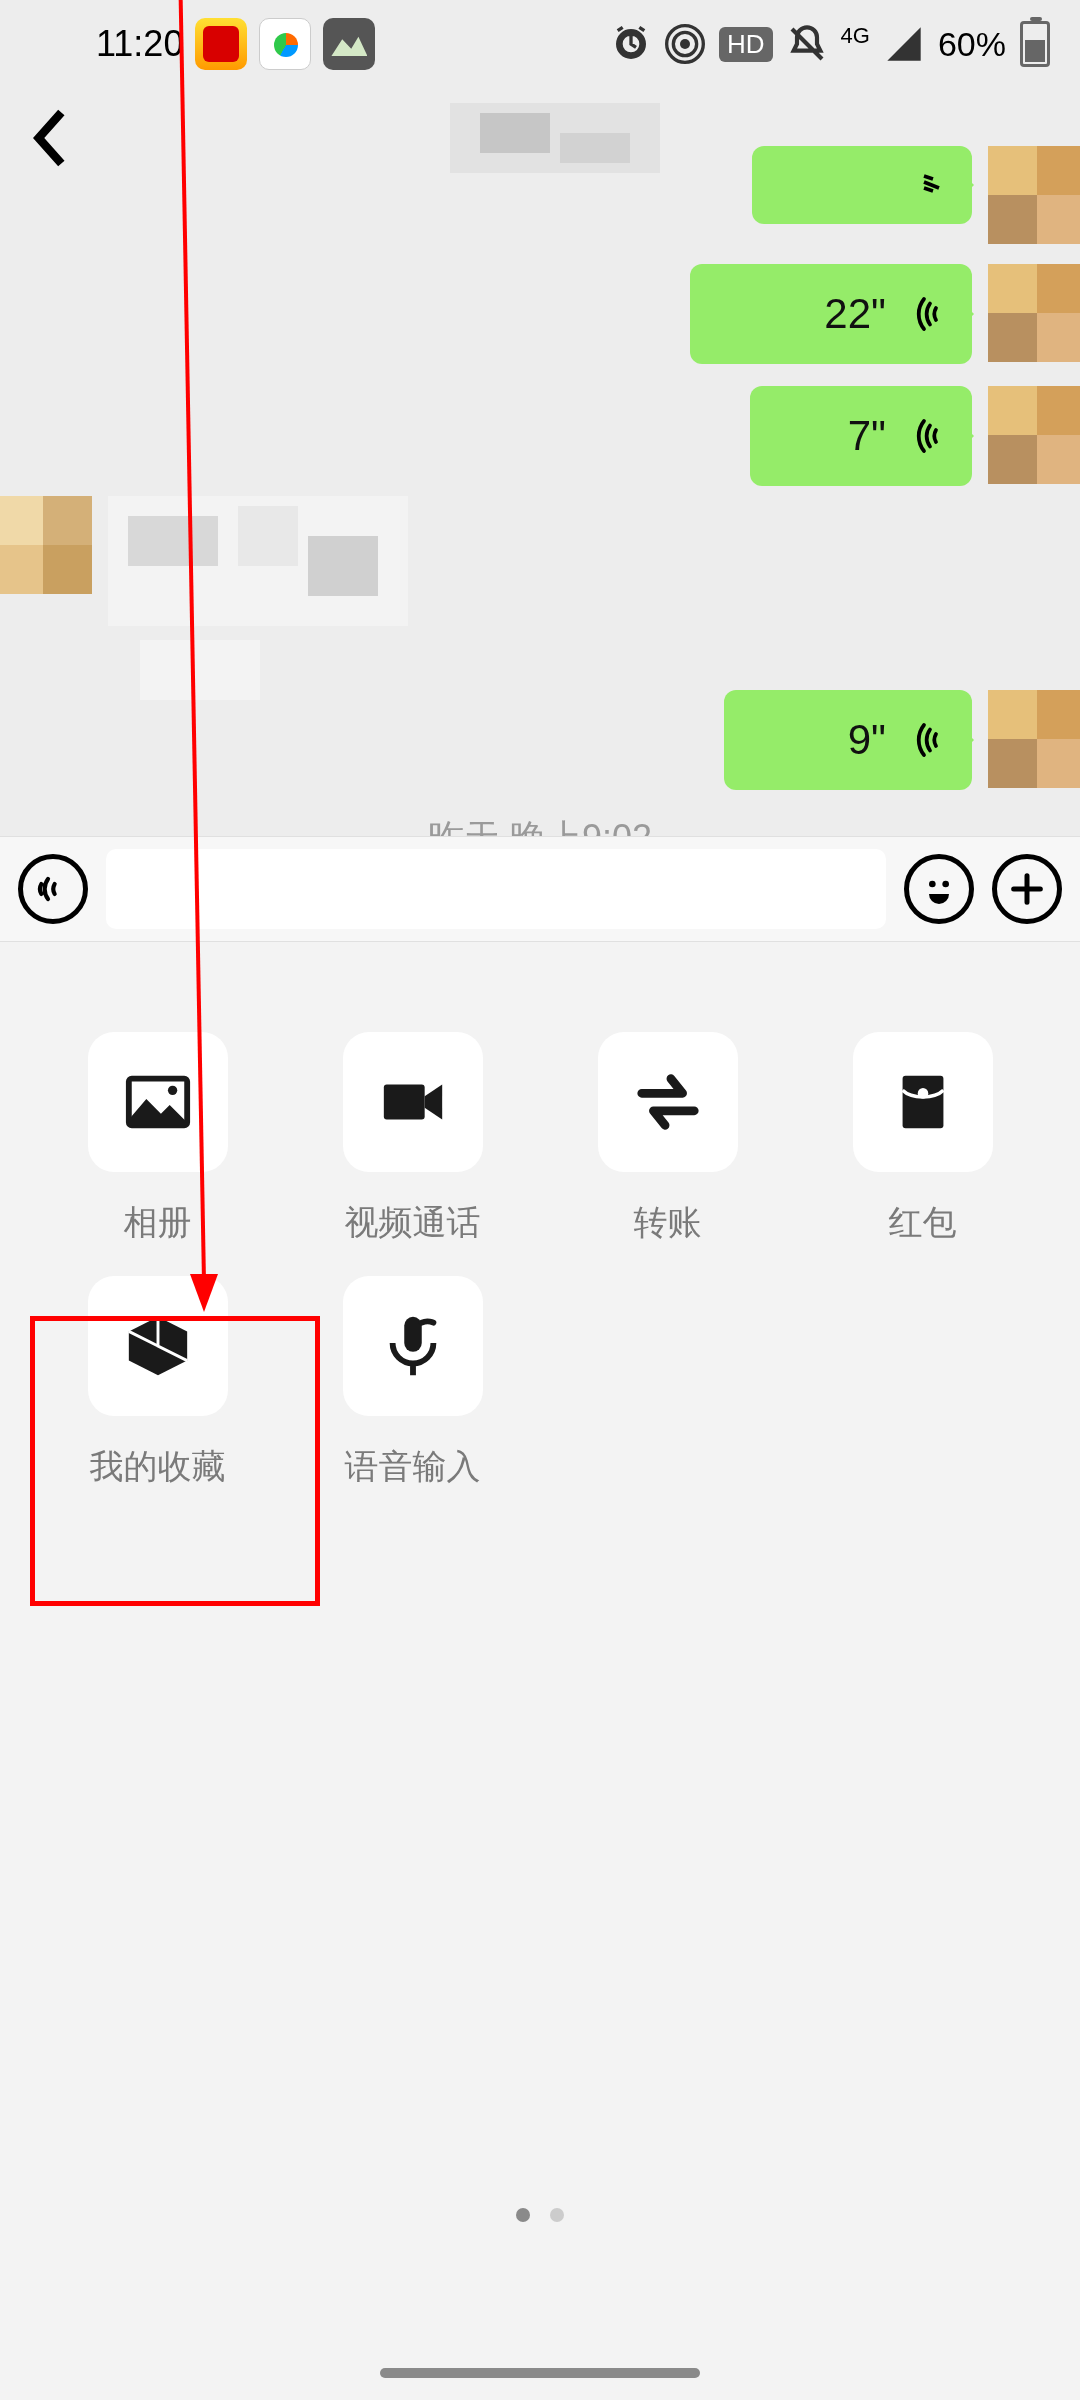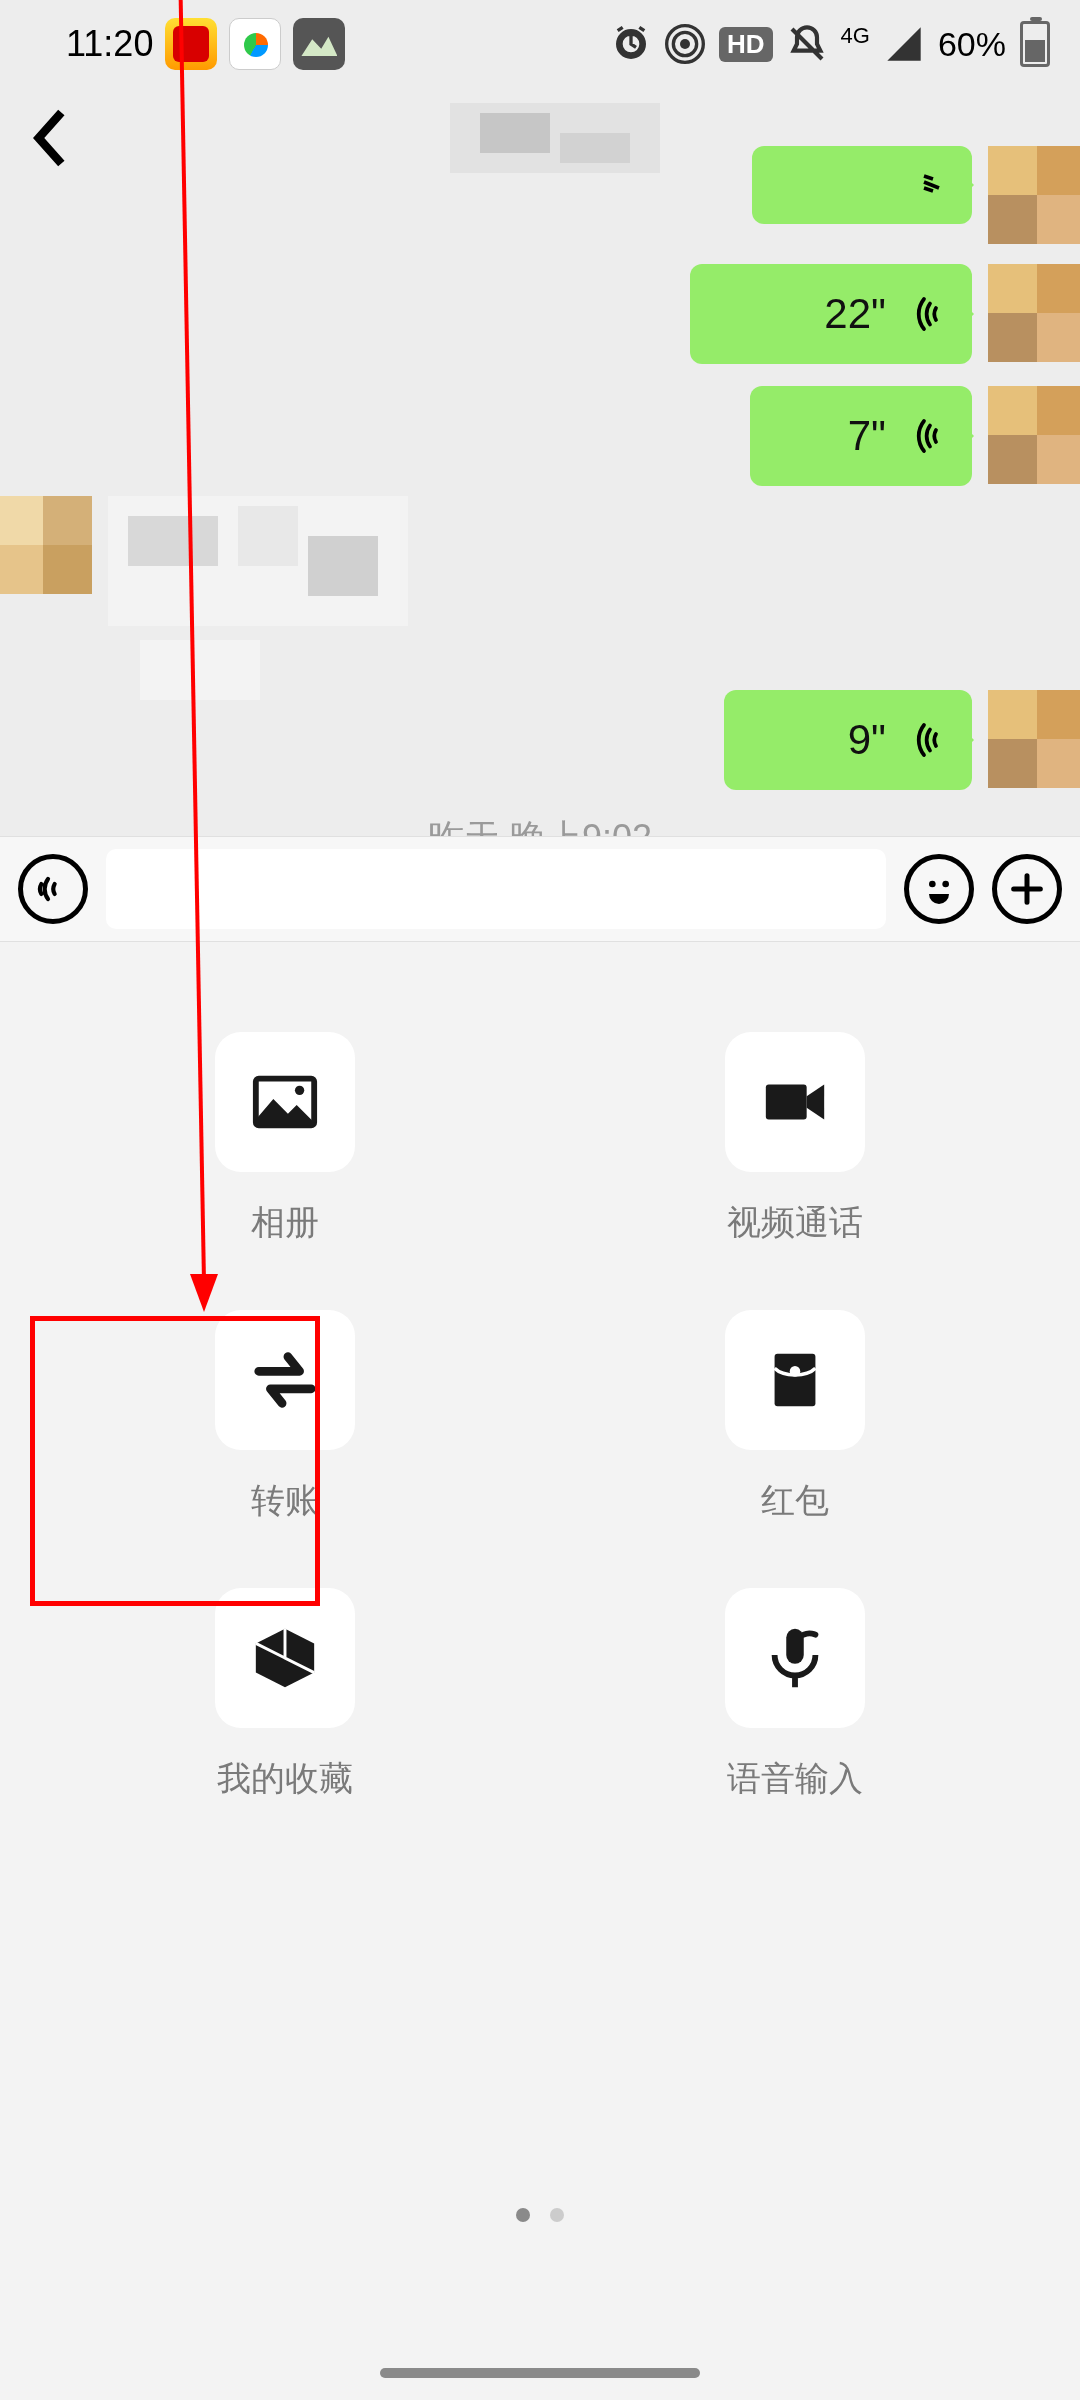--- a/index.html
+++ b/index.html
@@ -1,32 +1,32 @@
 <!DOCTYPE html>
 <html><head>
 <meta charset="utf-8">
 <style>
 * { margin: 0; padding: 0; box-sizing: border-box; }
 html, body { width: 1080px; height: 2400px; overflow: hidden; font-family: -apple-system, "Helvetica Neue", Arial, "PingFang SC", "Microsoft YaHei", sans-serif; }
 body { background: #ededed; position: relative; }
 
 
 .status-bar { position: absolute; top: 0; left: 0; right: 0; height: 88px; display: flex; align-items: center; padding: 0 30px; font-size: 36px; color: #000; }
-.status-left { display: flex; align-items: center; gap: 12px; margin-left: 36px; }
+.status-left { display: flex; align-items: center; gap: 12px; margin-left: 66px; }
 .status-right { margin-left: auto; display: flex; align-items: center; gap: 14px; }
 .app-icon { width: 52px; height: 52px; border-radius: 10px; display: inline-block; }
 .app1 { background: linear-gradient(#ffdf33,#ff9a00); position: relative; }
 .app1::after { content:""; position:absolute; inset:8px; background:#d80000; border-radius:6px; }
 .app2 { background: #fff; border:1px solid #ccc; position:relative; }
 .app2::after { content:""; position:absolute; left:14px; top:14px; width:24px; height:24px; border-radius:50%; background: conic-gradient(#ff6a00 0 90deg,#0099ff 90deg 210deg,#2fc94a 210deg 360deg); }
 .app3 { background:#555; position:relative; }
 .app3::after { content:""; position:absolute; left:8px; top:14px; width:36px; height:24px; background:#d4e8c6; clip-path: polygon(0 100%, 30% 30%, 55% 70%, 75% 20%, 100% 100%); }
 .ico { width: 40px; height: 40px; display:inline-flex; align-items:center; justify-content:center; }
 .ico svg { width: 40px; height: 40px; fill: #333; }
-.hd-badge { background:#666; color:#fff; border-radius:6px; font-size:26px; padding:2px 8px; font-weight:700; }
+.hd-badge { background:#666; color:#fff; border-radius:6px; font-size:26px; padding:2px 8px; font-weight:400; }
 .sig { font-size:22px; position:relative; top:-8px; }
 .batt-txt { font-size:34px; }
 .batt { width:30px; height:46px; border:3px solid #666; border-radius:4px; position:relative; }
 .batt::before { content:""; position:absolute; top:-7px; left:7px; width:12px; height:4px; background:#666; border-radius:2px; }
 .batt::after { content:""; position:absolute; bottom:2px; left:2px; right:2px; height:55%; background:#666; }
 
 
 .header { position:absolute; top:88px; left:0; right:0; height:100px; display:flex; align-items:center; padding:0 20px; }
 .back-btn { width:60px; height:60px; display:flex; align-items:center; justify-content:center; }
 .back-btn svg { width:34px; height:58px; stroke:#000; stroke-width:6; fill:none; }
@@ -49,21 +49,21 @@
 .ts { position:absolute; width:100%; text-align:center; color:#9a9a9a; font-size:36px; }
 
 
 .input-bar { position:absolute; bottom:1458px; left:0; right:0; height:106px; background:#f7f7f7; border-top:1px solid #e0e0e0; border-bottom:1px solid #e0e0e0; display:flex; align-items:center; padding:0 18px; gap:18px; }
 .circ-btn { width:70px; height:70px; border:5px solid #000; border-radius:50%; display:flex; align-items:center; justify-content:center; }
 .circ-btn svg { width:40px; height:40px; }
 .text-input { flex:1; height:80px; background:#fff; border-radius:10px; }
 
 
 .attach { position:absolute; bottom:0; left:0; right:0; height:1458px; background:#f3f3f3; padding-top:90px; }
-.grid { display:grid; grid-template-columns:repeat(2,1fr); row-gap:64px; padding:0 30px;text-align:right; }
+.grid { display:grid; grid-template-columns:repeat(4,1fr); row-gap:30px; padding:0 30px;text-align:right; }
 .cell { display:flex; flex-direction:column; align-items:center; gap:28px; }
 .tile { width:140px; height:140px; background:#fff; border-radius:26px; display:flex; align-items:center; justify-content:center; }
 .tile svg { width:70px; height:70px; fill:#1a1a1a; }
 .cell-label { font-size:34px; color:#7a7a7a; }
 
 .highlight-box { position:absolute; left:30px; top:374px; width:290px; height:290px; border:5px solid #ff0000; pointer-events:none; }
 .arrow-svg { position:absolute; left:160px; top:-980px; width:60px; height:1350px; pointer-events:none; }
 
 .pager { position:absolute; bottom:178px; left:0; right:0; display:flex; justify-content:center; gap:20px; }
 .dot { width:14px; height:14px; border-radius:50%; background:#ccc; }

